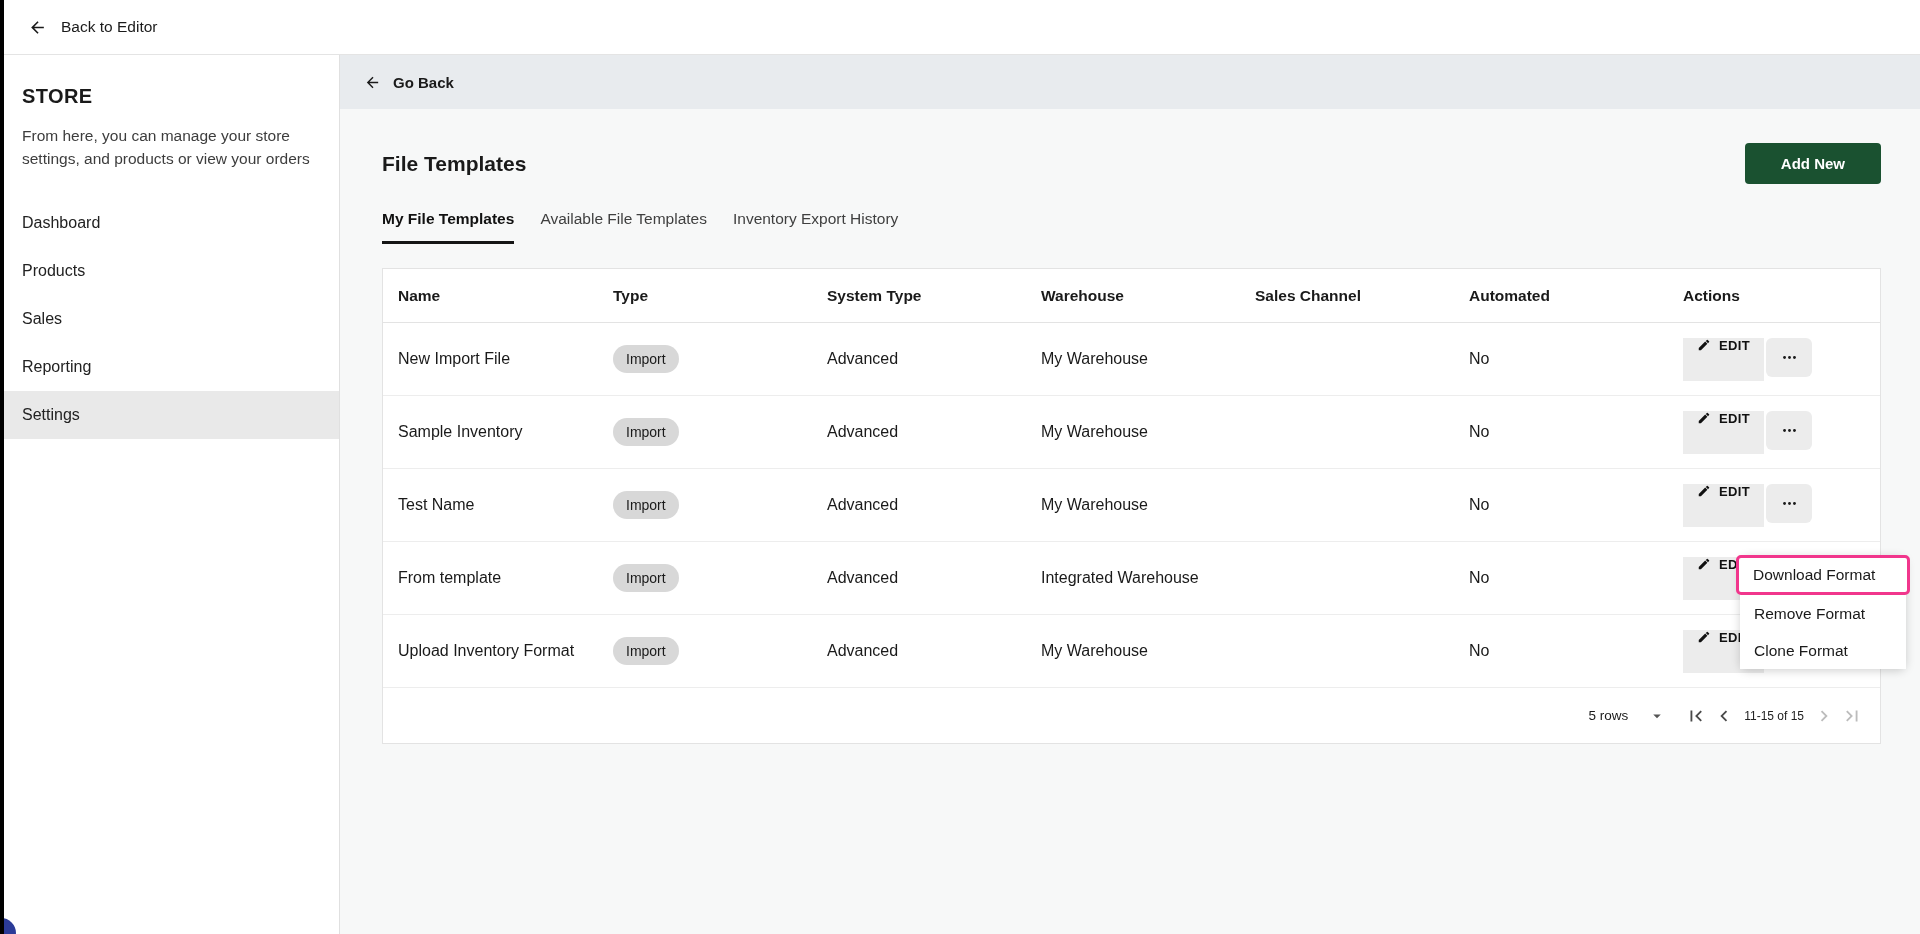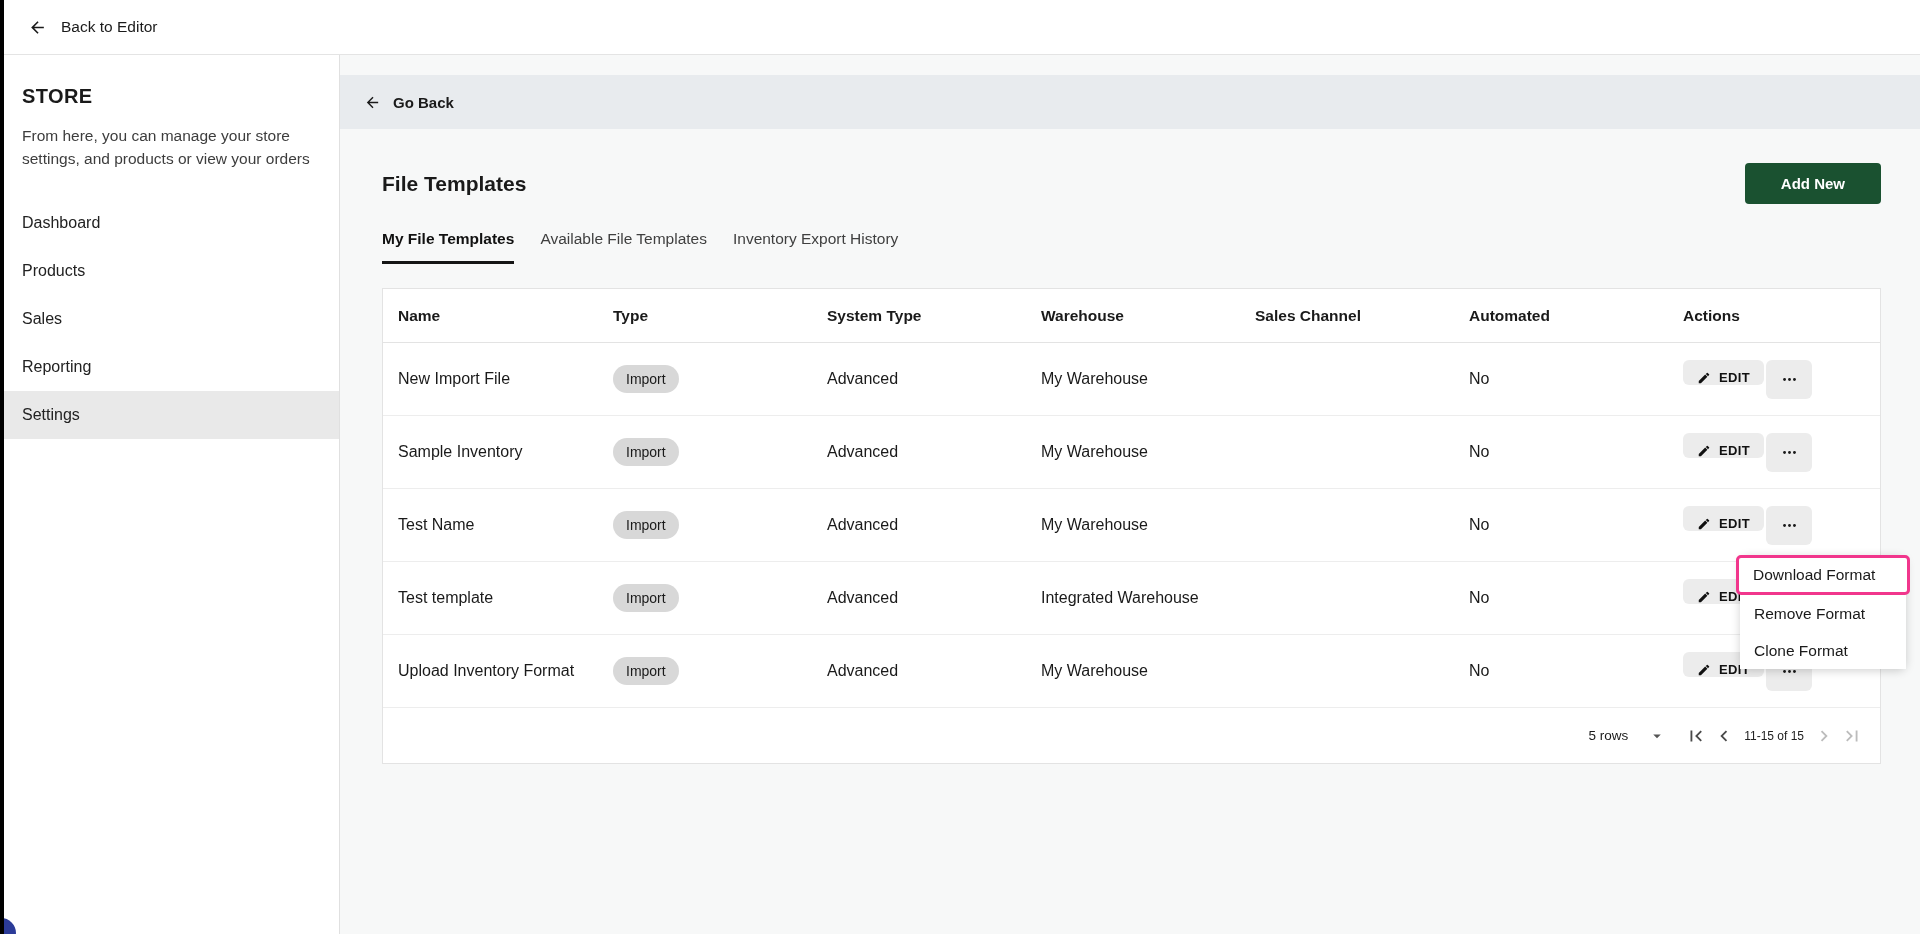--- a/index.html
+++ b/index.html
@@ -23,38 +23,38 @@
   
   .sidebar { width:340px; min-width:340px; background:#fff; border-right:1px solid #e0e0e0; padding-top:30px; position:relative; }
   .store-title { margin:0 0 0 22px; font-size:20px; font-weight:700; letter-spacing:.4px; }
   .store-desc { margin:16px 22px 0; font-size:15.5px; line-height:1.5; color:#3d3d3d; }
   .nav { margin-top:28px; }
   .nav-item { height:48px; display:flex; align-items:center; padding-left:22px; font-size:16px; color:#222; cursor:pointer; }
   .nav-item.selected { background:#e9e9e9; }
 
   
   .main { flex:1; position:relative; background:#f7f8f8; overflow:hidden; }
-  .goback-bar { height:54px; background:#e8ebee; display:flex; align-items:center; gap:12px; padding-left:24px; font-size:15px; font-weight:600; cursor:pointer;margin-top:20px; }
+  .goback-bar { height:54px; background:#e8ebee; display:flex; align-items:center; gap:12px; padding-left:24px; font-size:15px; font-weight:600; cursor:pointer; }
   .content { padding:34px 39px 0 42px; }
 
   .page-head { display:flex; justify-content:space-between; align-items:center; }
   .page-title { margin:0; font-size:21px; font-weight:700;text-align:right; }
   .add-new-btn { background:var(--accent-green,#1a5130); color:#fff; border:none; border-radius:4px; padding:12px 36px; font-size:15px; font-weight:600; font-family:inherit; cursor:pointer; }
 
   .tabs { display:flex; gap:26px; margin-top:26px; }
   .tab { font-size:15.5px; color:#3f3f3f; padding-bottom:13px; cursor:pointer; border-bottom:3px solid transparent; }
   .tab.active { font-weight:700; color:#111; border-bottom-color:#151515; }
 
   .card { margin-top:24px; background:#fff; border:1px solid #e3e3e3; }
   .thead, .trow { display:grid; grid-template-columns:215px 214px 214px 214px 214px 214px 1fr; align-items:center; padding-left:15px; }
   .thead { height:54px; font-size:15.5px; font-weight:600; border-bottom:1px solid #e3e3e3; }
   .trow { height:73px; font-size:16px; border-bottom:1px solid #ededed; }
   .badge { display:inline-block; background:#d8d8d8; color:#1a1a1a; font-size:14px; padding:6px 13px; border-radius:14px; }
   .actions-cell { display:flex; gap:2px; }
-  .btn-edit { display:inline-flex; align-items:flex-end; gap:8px; height:25px; padding:0 14px; background:#ececec; border:none; border-radius:6px; font-family:inherit; font-size:13px; font-weight:700; letter-spacing:.4px; color:#111; cursor:pointer; }
+  .btn-edit { display:inline-flex; align-items:flex-start; gap:8px; height:43px; padding:0 14px; background:#ececec; border:none; border-radius:0; font-family:inherit; font-size:13px; font-weight:700; letter-spacing:.4px; color:#111; cursor:pointer; }
   .btn-more { display:inline-flex; align-items:center; justify-content:center; width:46px; height:39px; background:#ececec; border:none; border-radius:6px; cursor:pointer; }
 
   .tfoot { height:55px; display:flex; align-items:center; justify-content:flex-end; padding-right:14px; }
   .rows-select { display:flex; align-items:center; gap:20px; font-size:13.5px; margin-right:16px; cursor:pointer; }
   .pgbtn { width:28px; height:28px; display:flex; align-items:center; justify-content:center; cursor:pointer; background:none; border:none; padding:0; }
   .range-label { font-size:12px; margin:0 6px; color:#222; }
 
   
   .context-menu { position:absolute; left:1400px; top:500px; width:166px; background:#fff; border-radius:8px; box-shadow:0 2px 10px rgba(0,0,0,.18); z-index:50; }
   .menu-item { height:37px; display:flex; align-items:center; padding:0 14px; font-size:15.5px; background:#fff; cursor:pointer; white-space:nowrap; }
@@ -200,21 +200,21 @@
                     <circle cx="5" cy="12" r="2" fill="#1a1a1a"></circle>
                     <circle cx="12" cy="12" r="2" fill="#1a1a1a"></circle>
                     <circle cx="19" cy="12" r="2" fill="#1a1a1a"></circle>
                   </svg>
                 </span>
             </button>
           </div>
         </div>
 
         <div class="trow">
-          <div>Test template</div>
+          <div>From template</div>
           <div><span class="badge">Import</span></div>
           <div>Advanced</div>
           <div>Integrated Warehouse</div>
           <div></div>
           <div>No</div>
           <div class="actions-cell">
             <button class="btn-edit">
               <span>
                   <svg viewBox="0 0 24 24" width="14" height="14">
                     <path d="M3 17.25V21h3.75L17.81 9.94l-3.75-3.75L3 17.25zM20.71 7.04a1 1 0 0 0 0-1.41l-2.34-2.34a1 1 0 0 0-1.41 0l-1.83 1.83 3.75 3.75 1.83-1.83z" fill="#111"></path>

